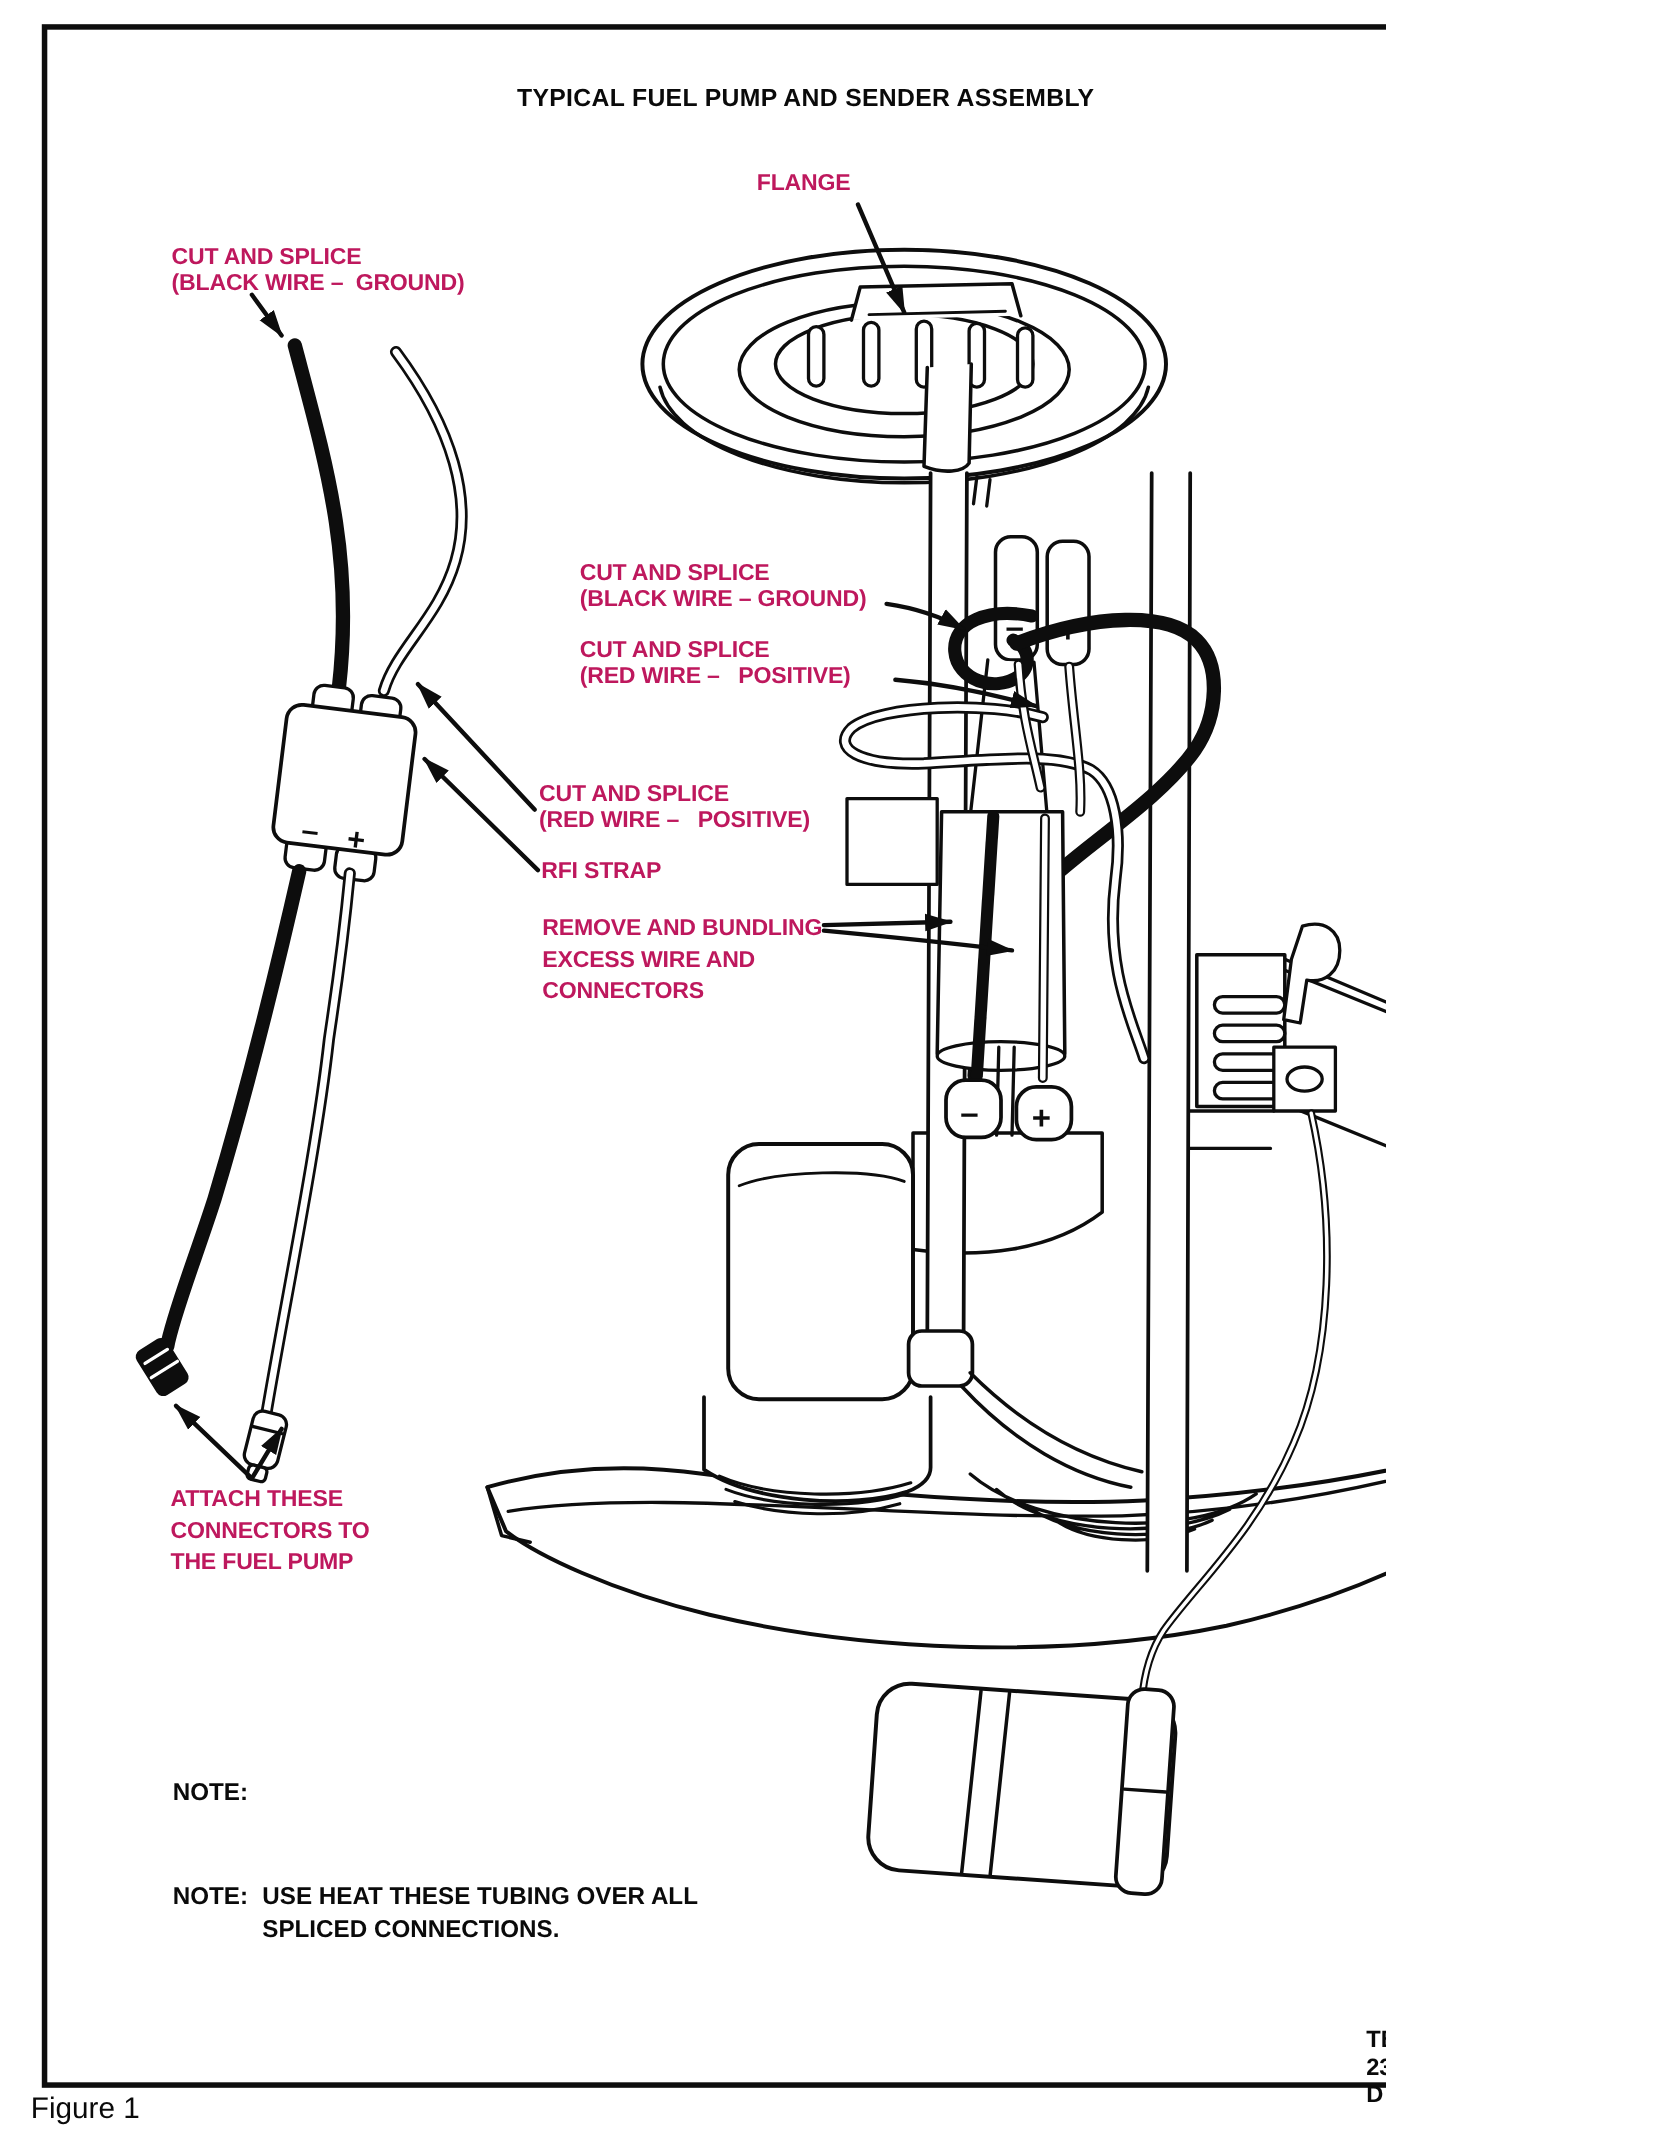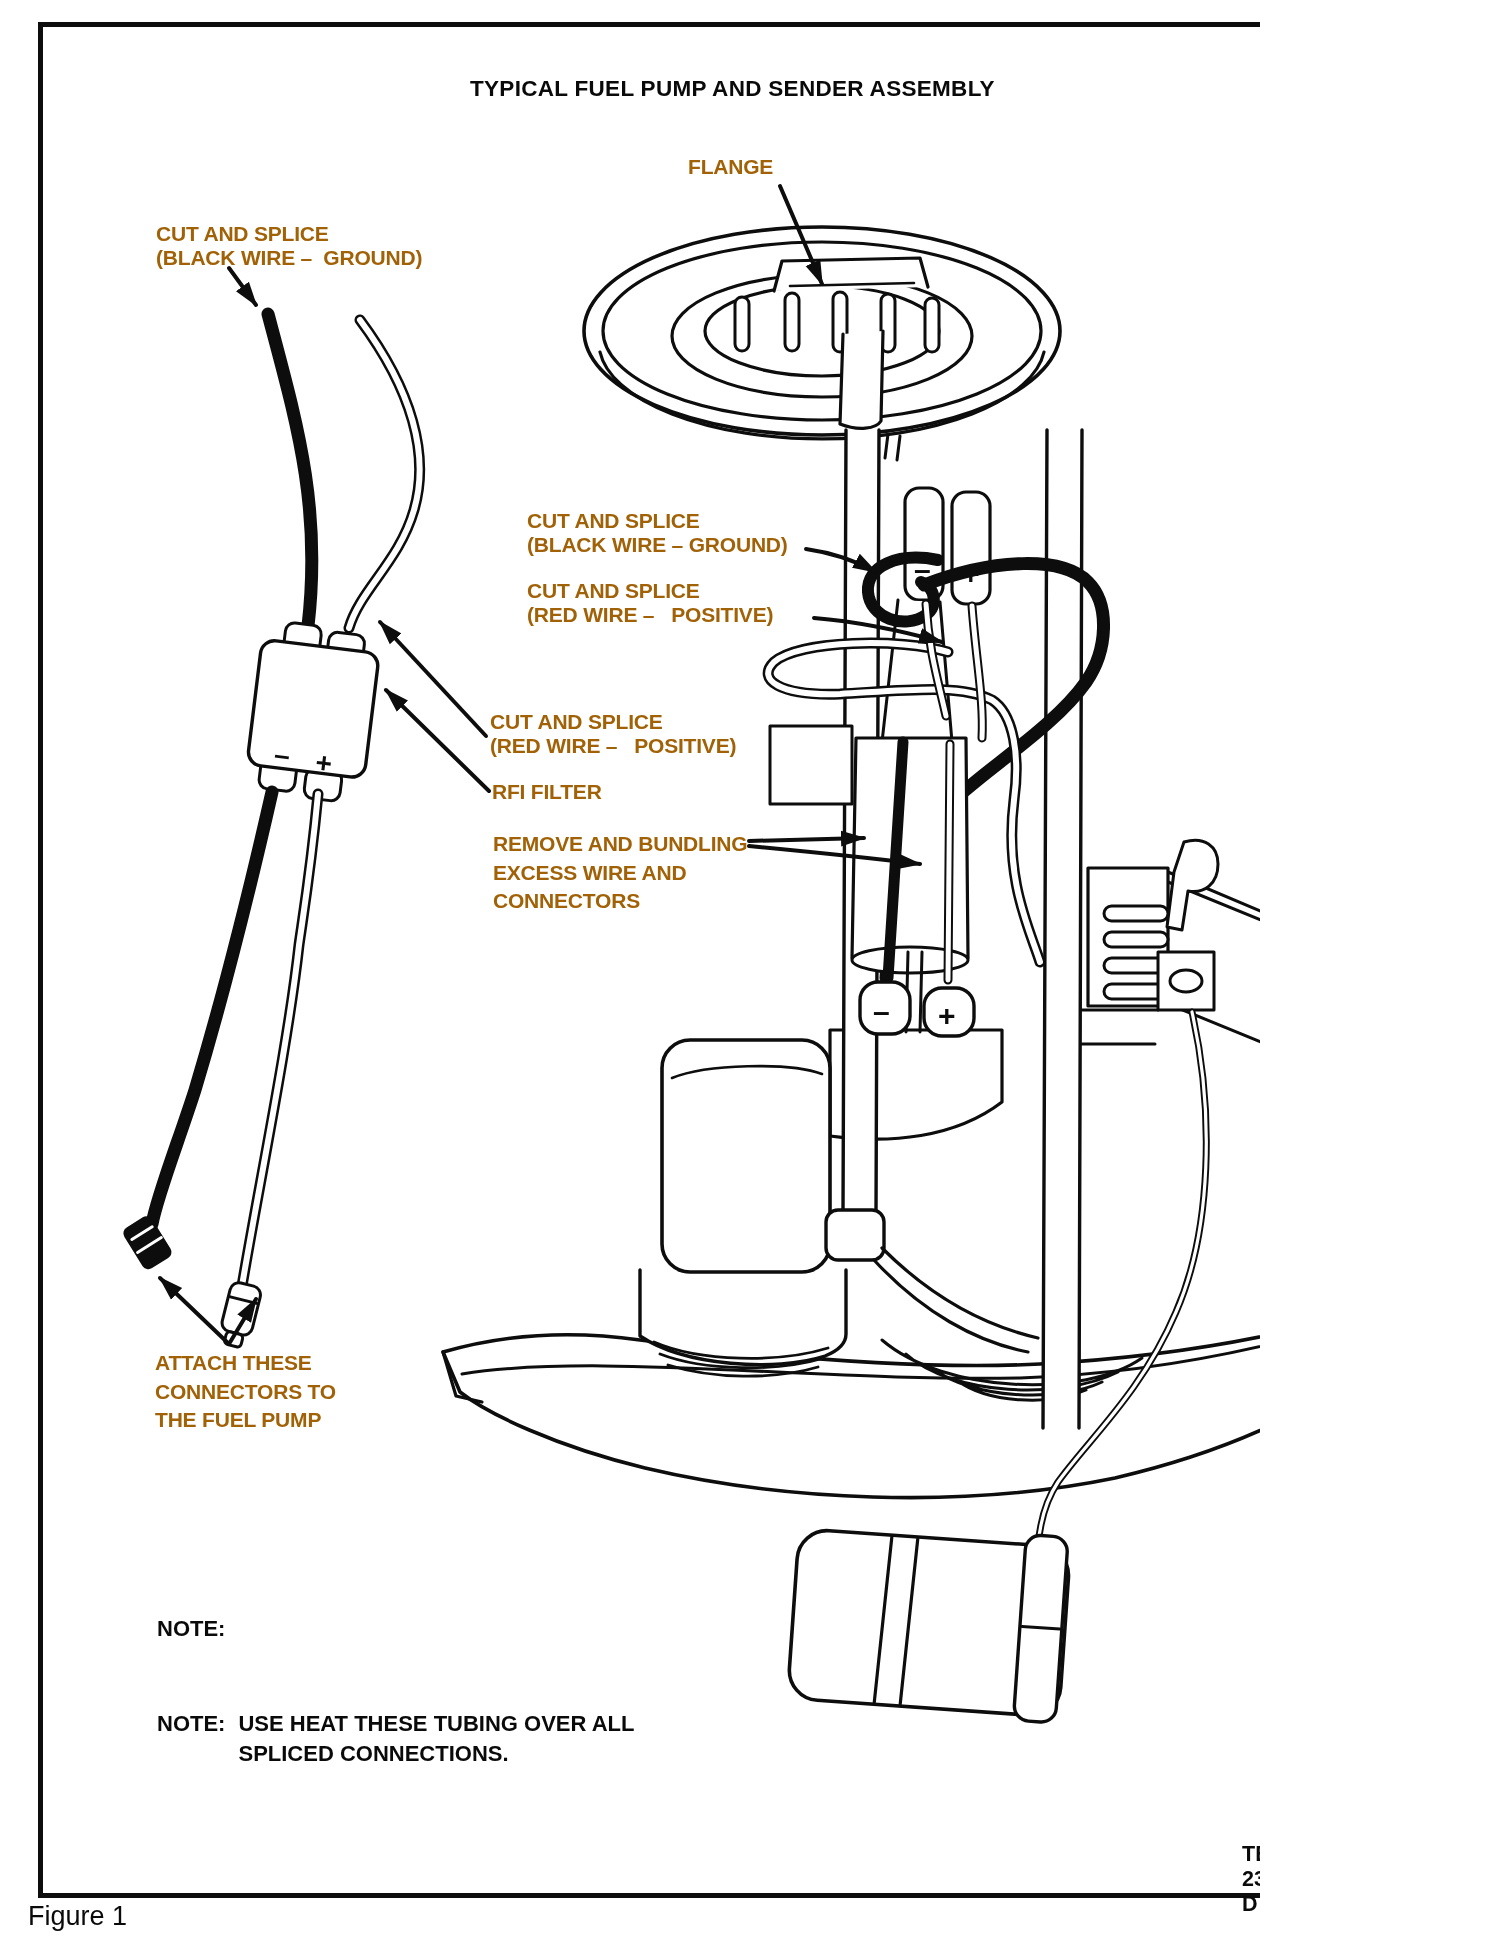--- a/index.html
+++ b/index.html
@@ -1,21 +1,21 @@
 <!DOCTYPE html>
 <html><head>
 <meta charset="utf-8">
 <style>
   html,body{margin:0;padding:0;background:#fff;}
   #page{position:relative;width:1260px;height:1950px;background:#fff;color:#0a0a0a;
         font-family:"Liberation Sans",sans-serif;overflow:hidden;}
   #frame{position:absolute;left:38px;top:22px;width:1402px;height:1866px;
          border:5px solid #0d0d0d;}
   .lbl{position:absolute;font:700 21px/23.5px "Liberation Sans",sans-serif;
-       letter-spacing:-0.2px;white-space:pre;color:#a16207;}
+       letter-spacing:-0.2px;white-space:pre;color:#be185d;}
   .lh28{line-height:28.5px;}
   #title{position:absolute;left:470px;top:76px;font:700 22.5px "Liberation Sans",sans-serif;
          letter-spacing:0.3px;white-space:pre;}
   .note{position:absolute;left:157px;display:flex;gap:13px;
         font:700 22px/29.5px "Liberation Sans",sans-serif;white-space:pre;}
   .note .ntext{white-space:pre;}
   #tbnum{position:absolute;left:1242px;top:1842px;font:700 21.5px "Liberation Sans",sans-serif;}
   #figcap{position:absolute;left:28px;top:1901px;font:400 27px "Liberation Sans",sans-serif;}
   svg{position:absolute;left:0;top:0;}
   svg text{font-family:"Liberation Sans",sans-serif;font-weight:700;}
@@ -30,21 +30,21 @@
 
   <div class="lbl" style="left:156px;top:222px;">CUT AND SPLICE
 (BLACK WIRE –  GROUND)</div>
   <div class="lbl" style="left:688px;top:155px;">FLANGE</div>
   <div class="lbl" style="left:527px;top:509px;">CUT AND SPLICE
 (BLACK WIRE – GROUND)</div>
   <div class="lbl" style="left:527px;top:579px;">CUT AND SPLICE
 (RED WIRE –   POSITIVE)</div>
   <div class="lbl" style="left:490px;top:710px;">CUT AND SPLICE
 (RED WIRE –   POSITIVE)</div>
-  <div class="lbl" style="left:492px;top:780px;">RFI FILTER</div>
+  <div class="lbl" style="left:492px;top:780px;">RFI STRAP</div>
   <div class="lbl lh28" style="left:493px;top:830px;">REMOVE AND BUNDLING
 EXCESS WIRE AND
 CONNECTORS</div>
   <div class="lbl lh28" style="left:155px;top:1349px;">ATTACH THESE
 CONNECTORS TO
 THE FUEL PUMP</div>
 
   <div class="note" style="top:1614px;">
     <span class="nprefix">NOTE:</span>
   </div>

